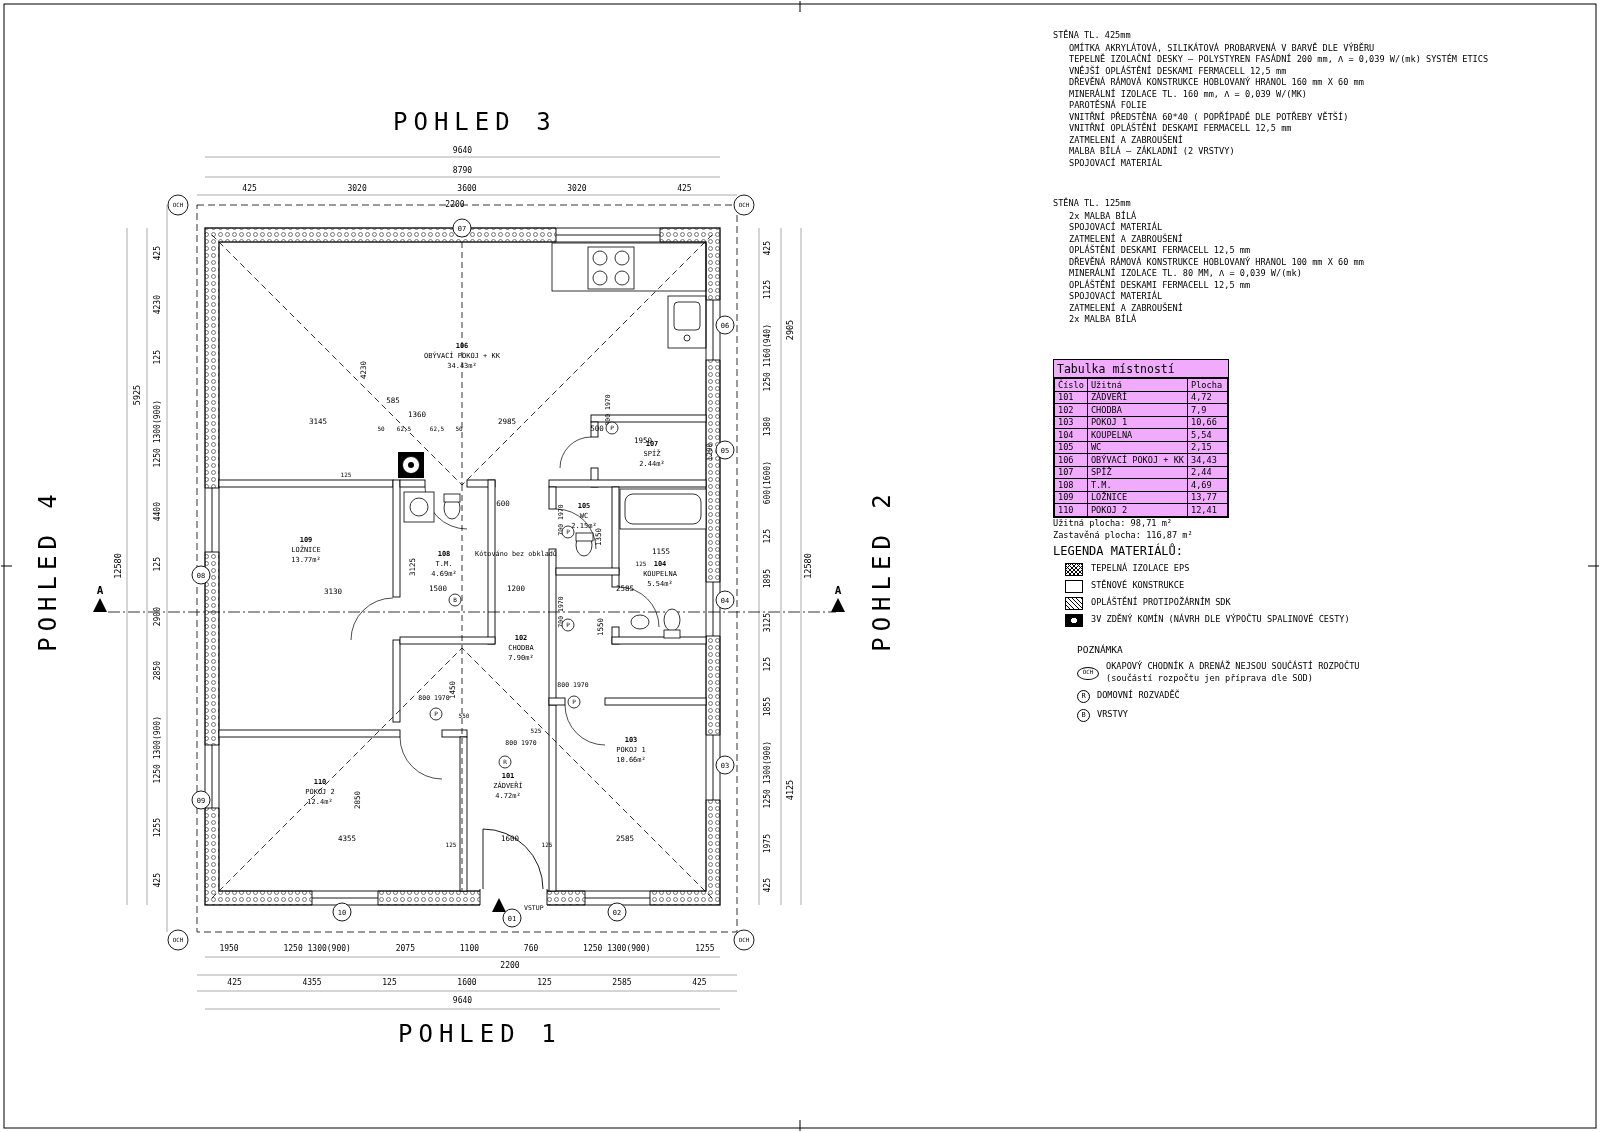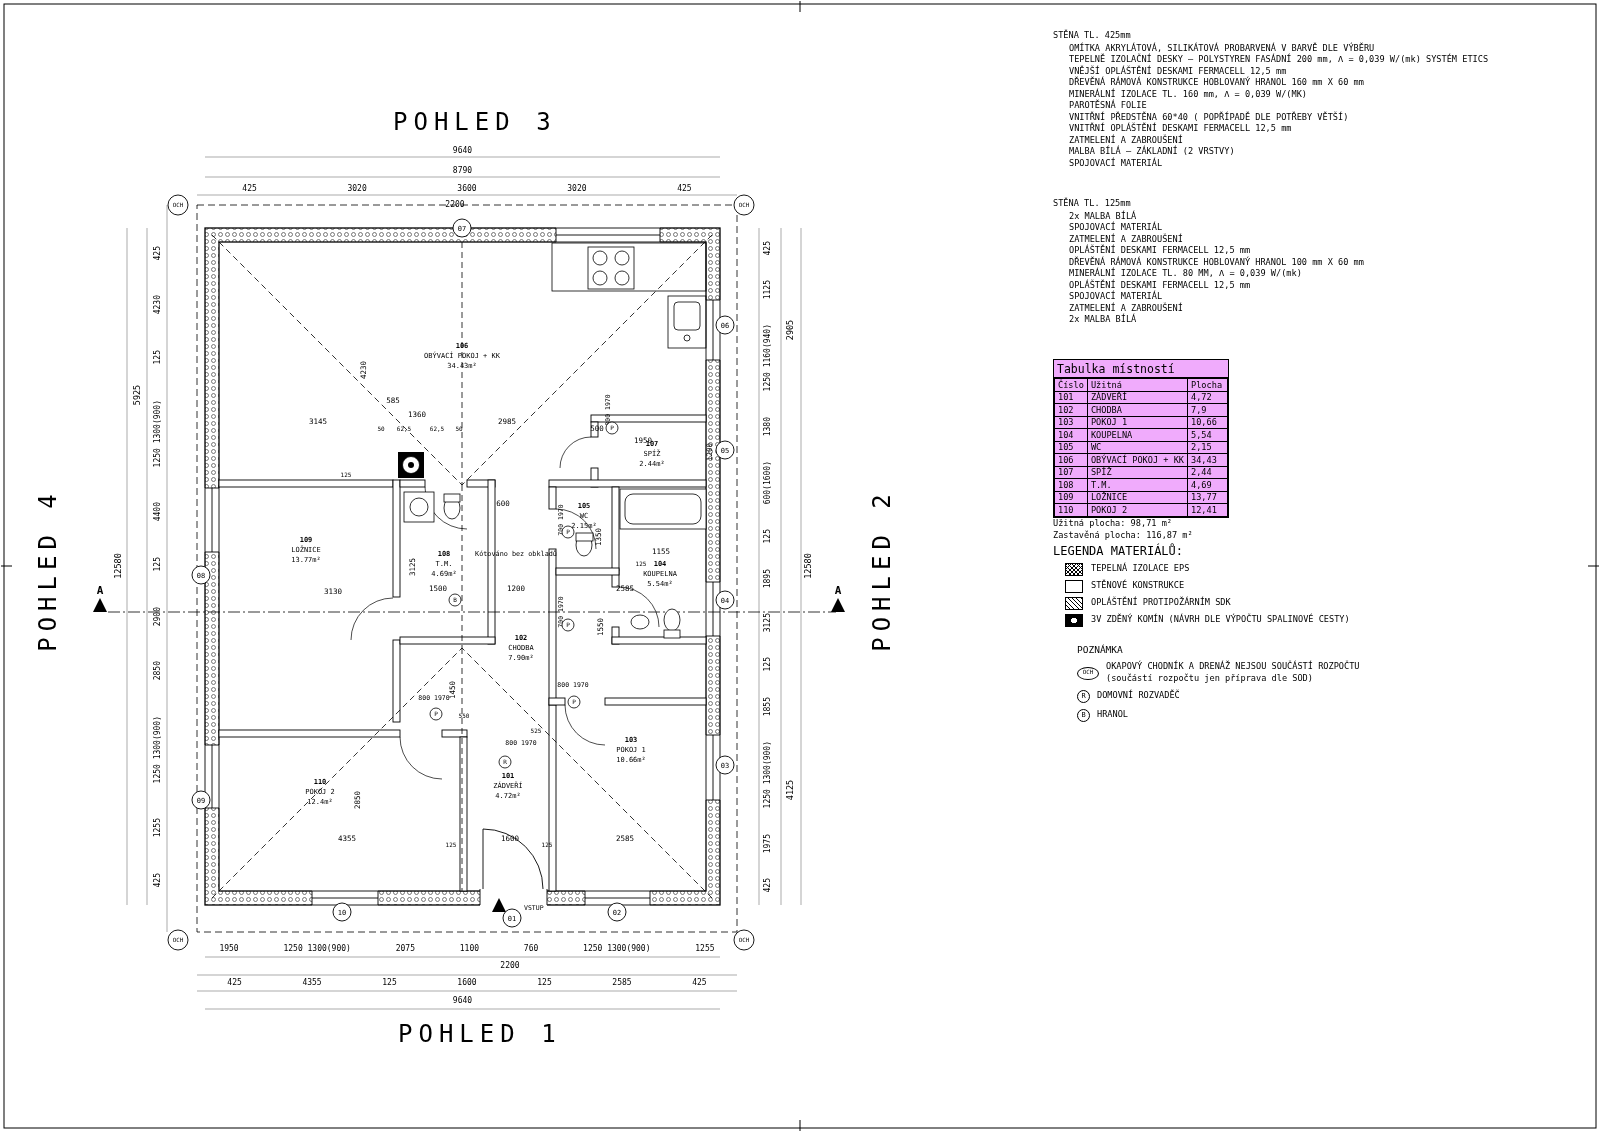--- a/index.html
+++ b/index.html
@@ -600,17 +600,17 @@
     <div class="note-item">
       <span class="note-tag tag-och">OCH</span>
       <span>OKAPOVÝ CHODNÍK A DRENÁŽ NEJSOU SOUČÁSTÍ ROZPOČTU (součástí rozpočtu jen příprava dle SOD)</span>
     </div>
     <div class="note-item">
       <span class="note-tag tag-sm">R</span>
       <span>DOMOVNÍ ROZVADĚČ</span>
     </div>
     <div class="note-item">
       <span class="note-tag tag-sm">B</span>
-      <span>HRANOL</span>
+      <span>VRSTVY</span>
     </div>
   </div>
 
 </div>
 
 </body></html>

